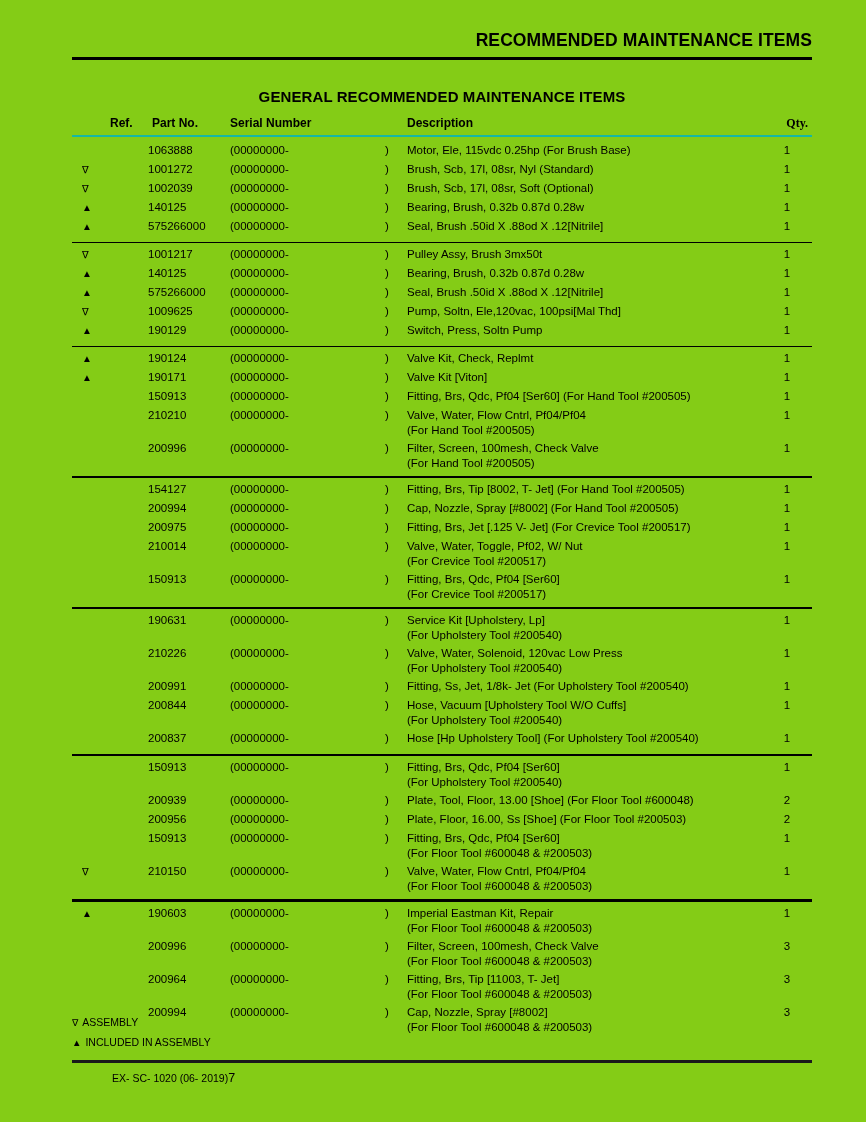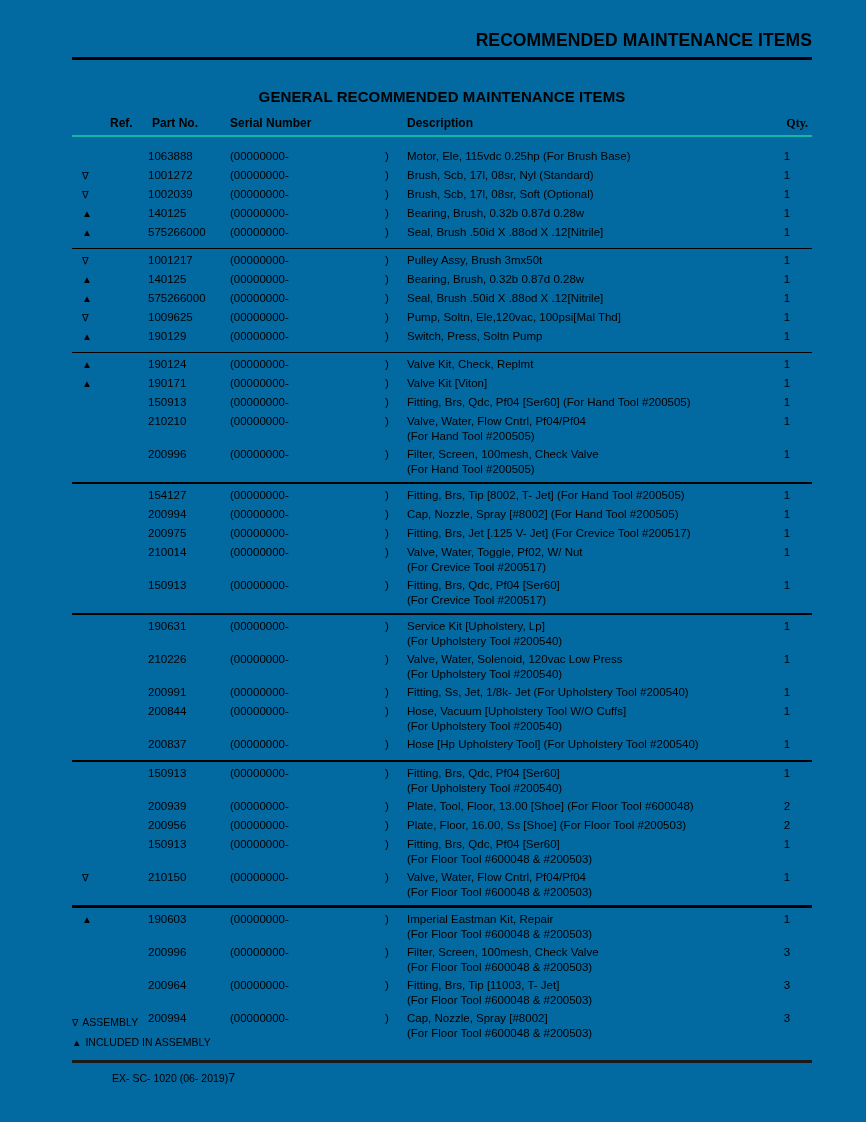--- a/index.html
+++ b/index.html
@@ -1,19 +1,19 @@
 <!DOCTYPE html>
 <html><head>
 <meta charset="utf-8">
 <style>
   html,body{margin:0;padding:0;background:#e8e8e8;}
   .page{
     position:relative;
     width:866px;height:1122px;
-    background:#0369a1;
+    background:#84cc16;
     font-family:"Liberation Sans","DejaVu Sans",sans-serif;
     color:#000;
     overflow:hidden;
     margin:0 auto;
   }
   .doc-title{
     position:absolute;top:30px;left:72px;width:740px;
     text-align:right;font-size:17.5px;font-weight:bold;letter-spacing:0.1px;
     white-space:nowrap;
   }
@@ -38,21 +38,21 @@
   .thead .c-qty{text-align:right;font-family:Liberation Serif, serif;}
   .row{min-height:19px;line-height:15px;}
   .row.multi{min-height:31px;margin-bottom:2px;}
   .row:first-child{margin-top:4px;}
   .c-ref .sym{font-size:10px;padding-left:10px;display:inline-block;}
   .c-qty{text-align:center;padding-right:4px;}
   .divider{height:0;margin:4px 0 4px 0;}
   .divider.thin{border-top:1.5px solid #000;}
   .divider.medium{border-top:2px solid #000;}
   .divider.thick{border-top:3px solid #000;}
-  .tbody-pad{padding-top:8px;}
+  .tbody-pad{padding-top:2px;}
   .legend{position:absolute;left:72px;top:1016px;font-size:10.5px;}
   .legend-row{margin-bottom:8px;white-space:nowrap;}
   .legend-row .sym{font-size:9.5px;margin-right:4px;}
   .footer-rule{position:absolute;left:72px;top:1060px;width:740px;height:2.5px;background:#1a1a1a;}
   .footer{
     position:absolute;left:72px;top:1071px;width:740px;
     display:flex;justify-content:flex-start;align-items:baseline;
     font-size:10.5px;
     margin-left:40px;
   }

